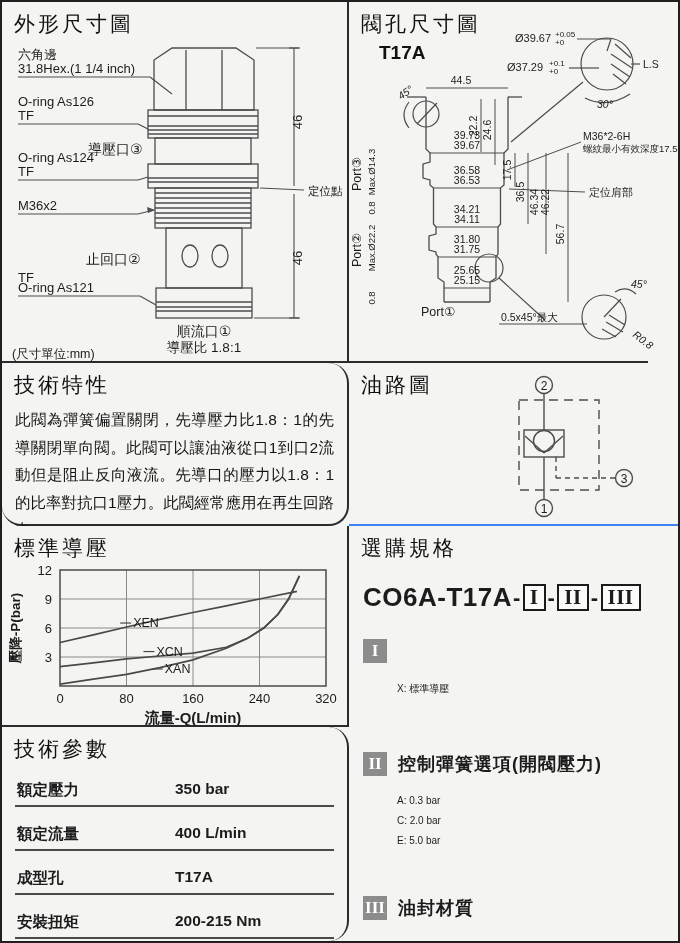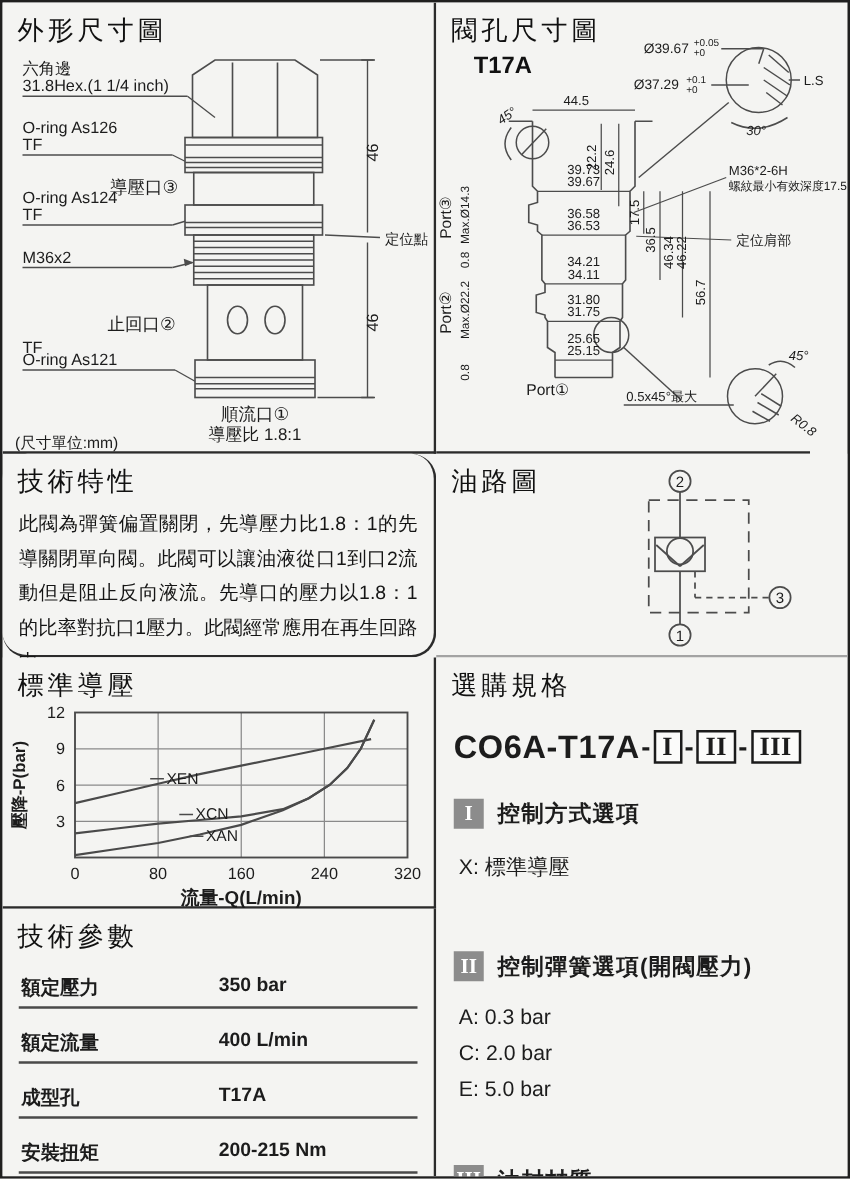--- a/index.html
+++ b/index.html
@@ -5,23 +5,23 @@
   html,body{margin:0;padding:0;background:#e9e9e7;}
   .sheet{
     position:relative;width:680px;height:943px;box-sizing:border-box;
     background:#f4f4f2;border:2px solid #1f1f1f;overflow:hidden;
     font-family:"Liberation Sans","DejaVu Sans",sans-serif;color:#1c1c1c;
   }
   .panel{position:absolute;box-sizing:border-box;background:#f4f4f2;}
   .p-outline{left:0;top:0;width:347px;height:361px;border-right:2px solid #2b2b2b;border-bottom:2px solid #2b2b2b;}
   .p-cavity{left:347px;top:0;width:299px;height:361px;border-bottom:2px solid #2b2b2b;}
   .p-features{left:0;top:361px;width:347px;height:163px;border-right:2px solid #2b2b2b;border-bottom:2px solid #2b2b2b;border-radius:20px;}
-  .p-circuit{left:347px;top:361px;width:329px;height:163px;border-bottom:2px solid #a3a3a3;}
+  .p-circuit{left:347px;top:361px;width:329px;height:163px;border-bottom:2px solid #3b82f6;}
   .p-curve{left:0;top:524px;width:347px;height:201px;border-right:2px solid #2b2b2b;border-bottom:2px solid #2b2b2b;}
-  .p-params{left:0;top:725px;width:347px;height:214px;border-right:2px solid #2b2b2b;}
+  .p-params{left:0;top:725px;width:347px;height:214px;border-right:2px solid #2b2b2b;border-radius:20px;}
   .p-order{left:347px;top:524px;width:329px;height:415px;}
   .panel-title{font-size:21px;font-weight:normal;letter-spacing:3px;padding:8px 12px 0 12px;color:#111;}
   .sub-title{font-size:19px;font-weight:bold;padding:4px 0 0 30px;color:#111;}
   .abs-title{position:absolute;left:0;top:0;z-index:2;}
   svg{display:block;}
   svg text{font-family:"Liberation Sans","DejaVu Sans",sans-serif;fill:#1c1c1c;}
   .features-text{font-size:15.5px;line-height:1.78;padding:7px 13px 0 13px;text-align:justify;color:#151515;}
   
   .param-row{display:flex;margin:4px 13px;border-bottom:2px solid #4a4a4a;padding:13px 0 4px 2px;font-size:15.5px;font-weight:bold;}
   .param-label{width:158px;}
@@ -30,21 +30,21 @@
   .model-line{padding:20px 0 0 14px;font-size:26px;font-weight:bold;letter-spacing:.5px;display:flex;align-items:center;}
   .model-box{display:inline-block;border:2px solid #1b1b1b;background:#fbfbfa;
     font-family:"Liberation Serif","DejaVu Serif",serif;font-size:21px;line-height:23px;
     padding:0 5px;margin:0 1px;font-weight:bold;}
   .model-dash{font-weight:bold;font-size:22px;margin:0 1px;}
   .order-section{padding:0 14px;}
   .sec-head{display:flex;align-items:center;}
   .sec-num{width:24px;height:24px;background:#8c8c8c;color:#ffffff;text-align:center;line-height:24px;
     font-family:"Liberation Serif","DejaVu Serif",serif;font-size:17px;font-weight:bold;margin-right:11px;flex:0 0 auto;}
   .sec-title{font-size:18px;font-weight:bold;letter-spacing:1px;}
-  .sec-items{font-size:17px;padding:10px 0 0 4px;}
+  .sec-items{font-size:10px;padding:10px 0 0 4px;margin-left:30px;}
   .sec-items .item{margin-top:9px;}
   .s1{margin-top:26px;}
   .s2{margin-top:56px;}
   .s3{margin-top:50px;}
 </style>
 </head>
 <body>
 
 <div class="sheet">
 
@@ -345,21 +345,20 @@
         <span class="model-box">I</span>
         <span class="model-dash">-</span>
         <span class="model-box">II</span>
         <span class="model-dash">-</span>
         <span class="model-box">III</span>
     </div>
 
     <div class="order-section s1">
       <div class="sec-head">
         <span class="sec-num">I</span>
-        <span class="sec-title">控制方式選項</span>
       </div>
       <div class="sec-items">
         <div class="item">X: 標準導壓</div>
       </div>
     </div>
 
     <div class="order-section s2">
       <div class="sec-head">
         <span class="sec-num">II</span>
         <span class="sec-title">控制彈簧選項(開閥壓力)</span>

